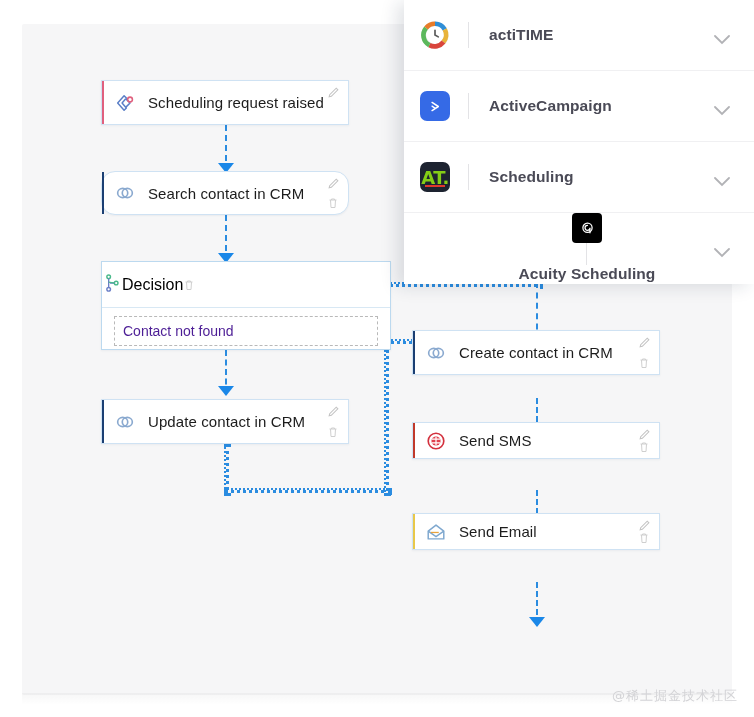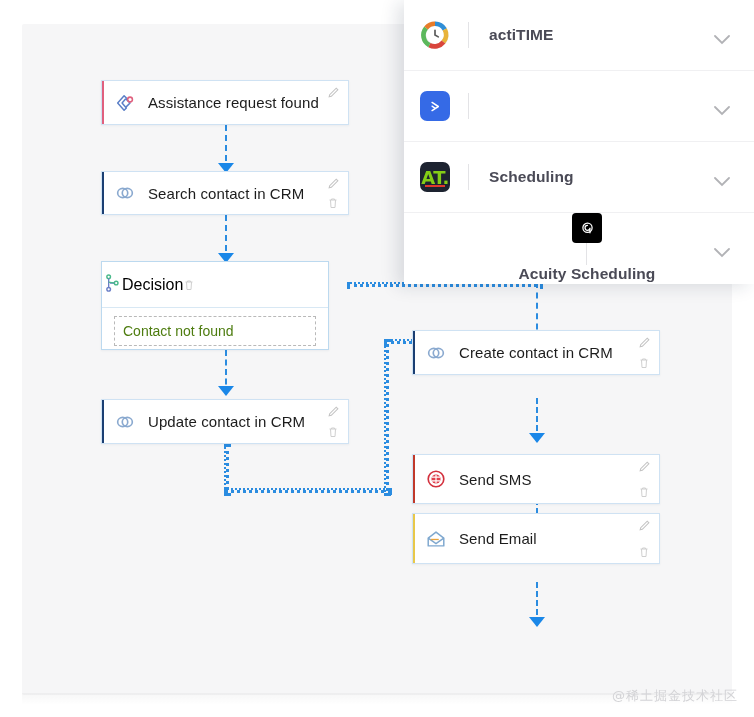--- a/index.html
+++ b/index.html
@@ -52,21 +52,21 @@
   }
   .decision .drow{
     height:45px;display:flex;align-items:center;position:relative;
     border-bottom:1px solid #d8e8f4;
   }
   .decision .dbranchwrap{
     padding:8px 12px 10px 12px;
   }
   .decision .dbranch{
     border:1px dashed #b9b9b9;height:28px;display:flex;align-items:center;
-    padding-left:8px;font-size:14px;color:#4d7c0f;background:#fff;text-align:center;
+    padding-left:8px;font-size:14px;color:#4c1d95;background:#fff;text-align:center;
   }
 
   
   .vline{position:absolute;width:0;border-left:2px dashed #2b8ce0;}
   .arrow{
     position:absolute;width:0;height:0;
     border-left:8px solid transparent;border-right:8px solid transparent;
     border-top:10px solid #1a87e8;
   }
   .dotted{position:absolute;border-color:#2b8ce0;border-style:dotted;}
@@ -148,31 +148,31 @@
 
   <div class="node" style="left:79px;top:56px;width:248px;height:45px;">
     <div class="accent" style="background:#e0607e"></div>
     <div class="nicon">
       <svg width="22" height="22" viewBox="0 0 24 24">
         <path d="M11 4 L4 12 L11 20 L13.5 17.5 L8.8 12 L13.5 6.5 Z" fill="none" stroke="#5b7fc7" stroke-width="1.6" stroke-linejoin="round"></path>
         <path d="M13 7.5 L17.5 12 L13 16.5" fill="none" stroke="#5b7fc7" stroke-width="1.6" stroke-linejoin="round"></path>
         <circle cx="17.5" cy="8.2" r="2.6" fill="none" stroke="#e0607e" stroke-width="1.7"></circle>
       </svg>
     </div>
-    <div class="nlabel">Assistance request found</div>
+    <div class="nlabel">Scheduling request raised</div>
     <div class="tools single">
       <span class="ic">
         <svg width="13" height="13" viewBox="0 0 24 24">
             <path d="M4 20 L8 19 L20 7 L17 4 L5 16 Z" fill="none" stroke="#555" stroke-width="2"></path>
           </svg>
       </span>
     </div>
   </div>
 
-  <div class="node" style="left:79px;top:147px;width:248px;height:44px;">
+  <div class="node" style="left:79px;top:147px;width:248px;height:44px;border-radius:14px;">
     <div class="accent" style="background:#1b3f73"></div>
     <div class="nicon">
       <svg width="22" height="22" viewBox="0 0 24 24">
         <ellipse cx="9.5" cy="12" rx="5.5" ry="5" fill="none" stroke="#8aa9cf" stroke-width="1.8"></ellipse>
         <ellipse cx="14.5" cy="12" rx="5.5" ry="5" fill="none" stroke="#8aa9cf" stroke-width="1.8"></ellipse>
       </svg>
     </div>
     <div class="nlabel">Search contact in CRM</div>
     <div class="tools">
       <span class="ic">
@@ -181,21 +181,21 @@
           </svg>
       </span>
       <span class="ic">
         <svg width="12" height="12" viewBox="0 0 24 24">
             <path d="M5 6 H19 M9 6 V4 H15 V6 M7 6 L8 21 H16 L17 6" fill="none" stroke="#777" stroke-width="2"></path>
           </svg>
       </span>
     </div>
   </div>
 
-  <div class="decision" style="left:79px;top:237px;width:228px;height:89px;">
+  <div class="decision" style="left:79px;top:237px;width:290px;height:89px;">
     <div class="drow">
       <div class="nicon">
         <svg width="20" height="20" viewBox="0 0 24 24">
           <circle cx="8" cy="4.5" r="2.2" fill="none" stroke="#49b98a" stroke-width="1.7"></circle>
           <circle cx="8" cy="19.5" r="2.2" fill="none" stroke="#6b7fc7" stroke-width="1.7"></circle>
           <circle cx="17" cy="12" r="2.2" fill="none" stroke="#49b98a" stroke-width="1.7"></circle>
           <path d="M8 6.7 V17.3 M9.6 12 H14.8" fill="none" stroke="#6b7fc7" stroke-width="1.6"></path>
           <path d="M8 11 C11 11 12 12 14.8 12" fill="none" stroke="#49b98a" stroke-width="1.6"></path>
         </svg>
       </div>
@@ -254,21 +254,21 @@
           </svg>
       </span>
       <span class="ic">
         <svg width="12" height="12" viewBox="0 0 24 24">
             <path d="M5 6 H19 M9 6 V4 H15 V6 M7 6 L8 21 H16 L17 6" fill="none" stroke="#777" stroke-width="2"></path>
           </svg>
       </span>
     </div>
   </div>
 
-  <div class="node" style="left:390px;top:398px;width:248px;height:50px;margin-top:32px;">
+  <div class="node" style="left:390px;top:398px;width:248px;height:37px;">
     <div class="accent" style="background:#c0392b"></div>
     <div class="nicon">
       <svg width="22" height="22" viewBox="0 0 24 24">
         <circle cx="12" cy="12" r="8.5" fill="none" stroke="#d3303d" stroke-width="1.8"></circle>
         <circle cx="12" cy="12" r="5" fill="#e0404d"></circle>
         <path d="M12 7.5 V16.5 M7.5 10 H16.5 M7.5 14 H16.5" stroke="#fff" stroke-width="1.3"></path>
       </svg>
     </div>
     <div class="nlabel">Send SMS</div>
     <div class="tools">
@@ -278,21 +278,21 @@
           </svg>
       </span>
       <span class="ic">
         <svg width="12" height="12" viewBox="0 0 24 24">
             <path d="M5 6 H19 M9 6 V4 H15 V6 M7 6 L8 21 H16 L17 6" fill="none" stroke="#777" stroke-width="2"></path>
           </svg>
       </span>
     </div>
   </div>
 
-  <div class="node" style="left:390px;top:489px;width:248px;height:51px;">
+  <div class="node" style="left:390px;top:489px;width:248px;height:37px;">
     <div class="accent" style="background:#e8c84a"></div>
     <div class="nicon">
       <svg width="22" height="22" viewBox="0 0 24 24">
         <path d="M3.5 11 L12 4.5 L20.5 11 V19.5 H3.5 Z" fill="#fff" stroke="#7fa8cf" stroke-width="1.6" stroke-linejoin="round"></path>
         <path d="M3.5 11 L12 17 L20.5 11" fill="none" stroke="#7fa8cf" stroke-width="1.6"></path>
         <path d="M6.5 12.5 H15" stroke="#e8a33d" stroke-width="1.4"></path>
       </svg>
     </div>
     <div class="nlabel">Send Email</div>
     <div class="tools">
@@ -339,20 +339,21 @@
   <div class="app-row">
     <div class="app-logo">
       <div class="logo-ac">
         <svg width="15" height="15" viewBox="0 0 24 24">
           <path d="M6.5 5.5 L16.5 12 L6.5 18.5" fill="none" stroke="#fff" stroke-width="2.4" stroke-linecap="round" stroke-linejoin="round"></path>
           <path d="M6.5 11.5 L11 14.5" fill="none" stroke="#fff" stroke-width="2.2" stroke-linecap="round"></path>
         </svg>
       </div>
     </div>
     <div class="app-sep"></div>
+    <div class="app-name">ActiveCampaign</div>
     <span class="chev">
       <svg width="16" height="10" viewBox="0 0 16 10">
           <path d="M1 1 L8 8 L15 1" fill="none" stroke="#55565e" stroke-width="1.8" stroke-linecap="round"></path>
         </svg>
     </span>
   </div>
 
   <div class="app-row">
     <div class="app-logo">
       <div class="logo-at">

